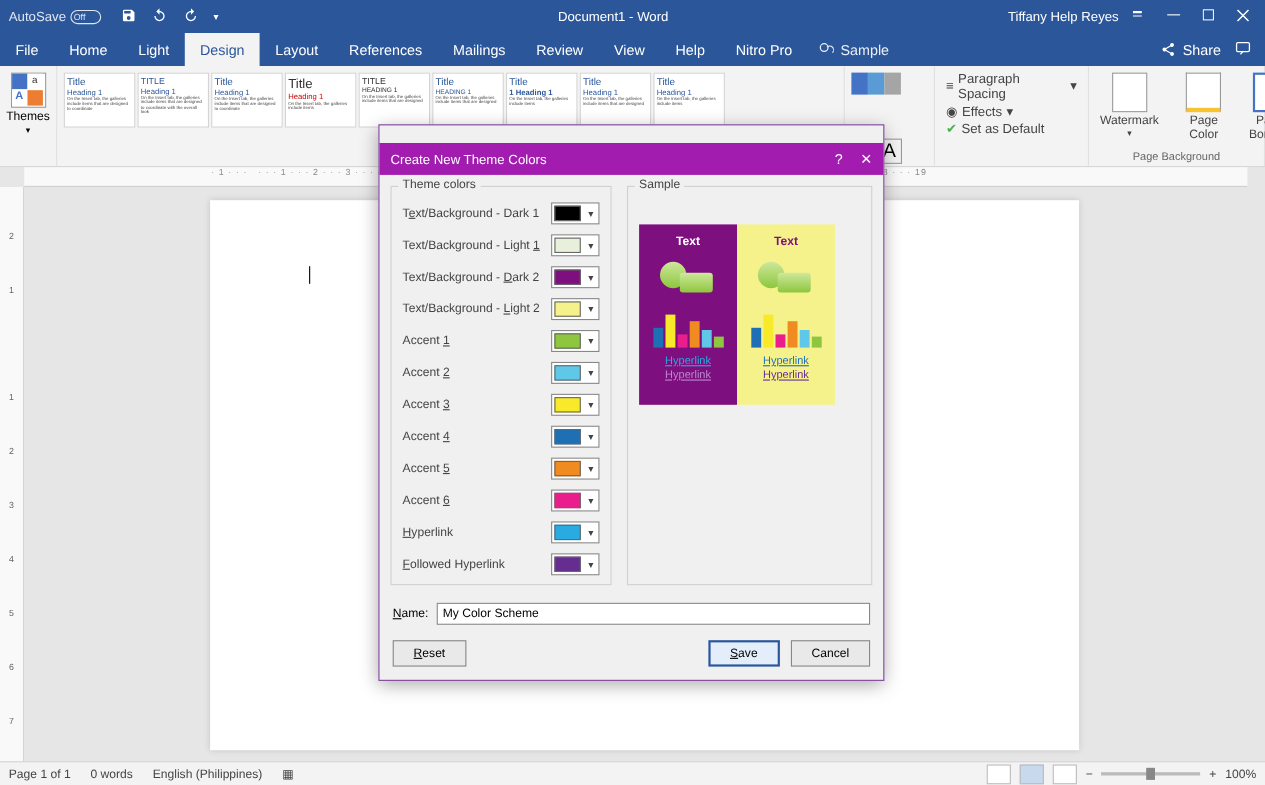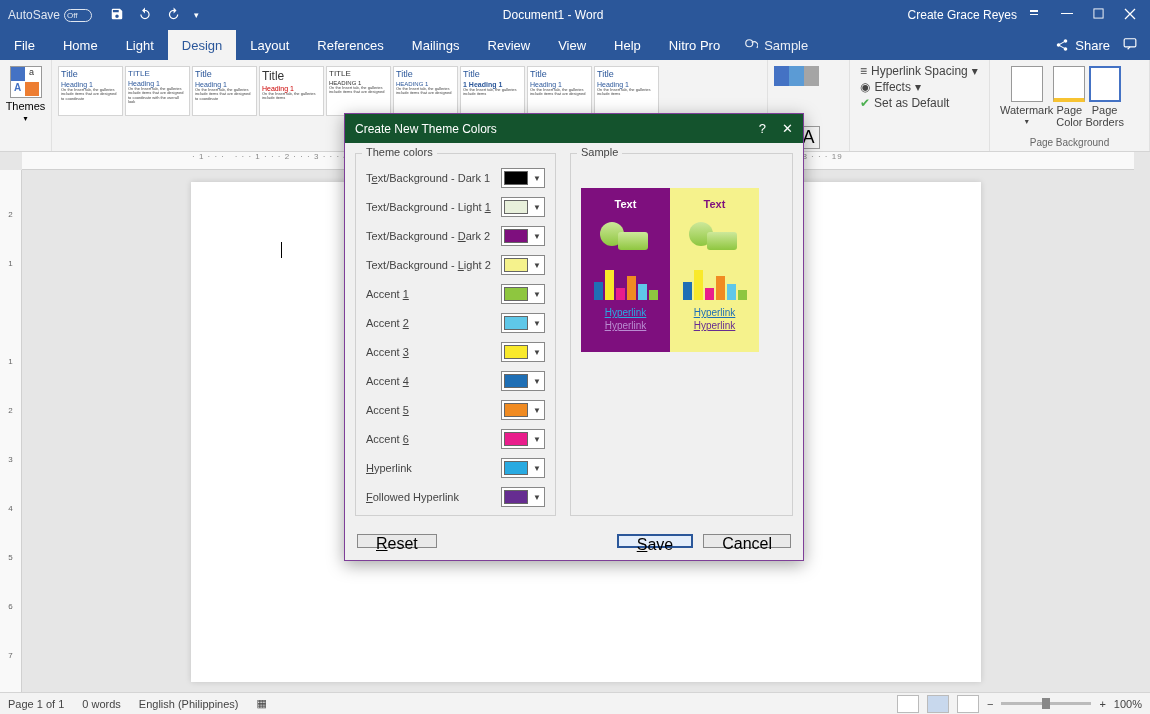--- a/index.html
+++ b/index.html
@@ -27,21 +27,21 @@
 .themes-btn { display: flex; flex-direction: column; align-items: center; gap: 2px; font-size: 11px; padding: 4px; }
 .themes-ico { width: 32px; height: 32px; border: 1px solid #999; background: #fff; display: flex; flex-wrap: wrap; }
 .themes-ico span { width: 14px; height: 14px; }
 .docfmt-gallery { display: flex; gap: 2px; padding: 4px 2px; overflow: hidden; height: 58px; }
 .docfmt-item { width: 65px; height: 50px; border: 1px solid #d4d4d4; background: #fff; font-size: 6px; padding: 2px; overflow: hidden; }
 .docfmt-title1 { font-size: 9px; color: #2b579a; }
 .docfmt-head { font-size: 7px; color: #2b579a; margin-top: 2px; }
 .docfmt-text { font-size: 4px; color: #444; line-height: 1.1; }
 .variant-opts { display: flex; flex-direction: column; font-size: 12px; color: #444; padding: 2px 6px; gap: 2px; }
 .variant-opts div { display: flex; align-items: center; gap: 4px; }
-.pgbg-group { display: flex; gap: 0; padding: 4px 6px; }
+.pgbg-group { display: flex; gap: 25px; padding: 4px 6px; }
 .pgbg-btn { display: flex; flex-direction: column; align-items: center; font-size: 11px; color: #444; gap: 2px; text-align: center; line-height: 1.1; }
 .pgbg-ico { width: 32px; height: 36px; border: 1px solid #999; background: #fff; position: relative; }
 .colors-row { display: flex; height: 20px; margin: 4px 2px; }
 .colors-row span { width: 15px; height: 20px; }
 
 .workspace { position: absolute; top: 152px; left: 0; right: 0; bottom: 22px; background: #e6e6e6; display: flex; }
 .vruler { width: 22px; background: #f9f9f9; border-right: 1px solid #d0d0d0; font-size: 8px; color: #666; display: flex; flex-direction: column; align-items: center; }
 .vruler div { margin-top: 40px; }
 .docarea { flex: 1; position: relative; }
 .page { width: 790px; background: #fff; margin: 12px auto 0; height: 500px; box-shadow: 0 0 6px rgba(0,0,0,0.15); padding: 60px 90px; }
@@ -49,21 +49,21 @@
 
 .statusbar { position: absolute; bottom: 0; left: 0; right: 0; height: 22px; background: #f3f3f3; border-top: 1px solid #d4d4d4; display: flex; align-items: center; font-size: 11px; color: #444; padding: 0 8px; gap: 18px; }
 .status-right { margin-left: auto; display: flex; align-items: center; gap: 8px; }
 .viewbtn { width: 22px; height: 18px; border: 1px solid #bbb; background: #fff; }
 .viewbtn.active { background: #c8d8ed; }
 .zoom-slider { width: 90px; height: 3px; background: #bbb; position: relative; }
 .zoom-thumb { position: absolute; left: 45%; top: -4px; width: 8px; height: 11px; background: #888; }
 
 
 .dialog { position: absolute; left: 344px; top: 113px; width: 460px; background: #f0f0f0; border: 1px solid #7e3f98; box-shadow: 0 4px 16px rgba(0,0,0,0.35); }
-.dlg-title { height: 29px; background: #14532d; color: #fff; display: flex; align-items: center; padding: 0 10px; font-size: 12px; }
+.dlg-title { height: 29px; background: #a21caf; color: #fff; display: flex; align-items: center; padding: 0 10px; font-size: 12px; margin-top: 16px; }
 .dlg-ctrls { margin-left: auto; display: flex; gap: 16px; font-size: 13px; }
 .dlg-body { padding: 10px; display: flex; gap: 14px; }
 .group-box { border: 1px solid #d0d0d0; padding: 8px 10px; position: relative; background: #f0f0f0; }
 .group-box-title { position: absolute; top: -8px; left: 6px; background: #f0f0f0; padding: 0 4px; font-size: 11px; color: #444; }
 .color-rows { display: flex; flex-direction: column; gap: 9px; margin-top: 6px; }
 .color-row { display: flex; align-items: center; justify-content: space-between; font-size: 11px; gap: 8px; }
 .color-label { color: #444; }
 .color-label span { text-decoration: underline; }
 .color-btn { width: 44px; height: 20px; border: 1px solid #888; background: #fff; display: flex; align-items: center; }
 .swatch { width: 24px; height: 14px; margin-left: 2px; border: 1px solid #666; }
@@ -79,21 +79,21 @@
 .shapes .rect { position: absolute; width: 30px; height: 18px; background: linear-gradient(#cde89a,#8ec63f); left: 22px; top: 14px; border-radius: 3px; }
 .bars { display: flex; align-items: flex-end; gap: 2px; height: 34px; margin-bottom: 6px; }
 .bars span { width: 9px; }
 .hlinks { font-size: 10px; text-align: center; line-height: 1.3; }
 .hlink1 { text-decoration: underline; }
 .hlink2 { text-decoration: underline; }
 
 .name-row { display: flex; align-items: center; gap: 8px; padding: 6px 12px; font-size: 11px; }
 .name-row input { flex: 1; height: 20px; border: 1px solid #888; padding: 0 4px; font-size: 11px; }
 .btn-row { display: flex; padding: 8px 12px 12px; gap: 10px; }
-.btn { height: 14px; padding: 0 18px; border: 1px solid #888; background: #e9e9e9; font-size: 16px; cursor: pointer; }
+.btn { height: 24px; padding: 0 18px; border: 1px solid #888; background: #e9e9e9; font-size: 11px; cursor: pointer; }
 .btn.primary { border: 2px solid #2b579a; background: #e4eefb; }
 .btn-row .spacer { flex: 1; }
 </style>
 </head>
 <body>
 
 <div class="titlebar">
   <div class="autosave">
     <span>AutoSave</span>
     <span class="toggle">
@@ -106,21 +106,21 @@
         </svg></span>
     <span><svg width="14" height="14" viewBox="0 0 24 24">
           <path d="M12 5V1L7 6l5 5V7c3.3 0 6 2.7 6 6s-2.7 6-6 6-6-2.7-6-6H4c0 4.4 3.6 8 8 8s8-3.6 8-8-3.6-8-8-8z"></path>
         </svg></span>
     <span><svg width="14" height="14" viewBox="0 0 24 24">
           <path d="M18 6l-5-5v4c-4.4 0-8 3.6-8 8s3.6 8 8 8 8-3.6 8-8h-2c0 3.3-2.7 6-6 6s-6-2.7-6-6 2.7-6 6-6v4l5-5z"></path>
         </svg></span>
     <span style="font-size:9px;">▾</span>
   </div>
   <div class="doc-title">Document1 - Word</div>
-  <div class="user">Create Grace Reyes</div>
+  <div class="user">Tiffany Help Reyes</div>
   <div class="winbtns">
     <span><svg width="14" height="12" viewBox="0 0 24 24">
           <path d="M4 4h16v4H4zM4 12h16v2H4z"></path>
         </svg></span>
     <span><svg width="12" height="12" viewBox="0 0 12 12">
           <rect y="5" width="12" height="1"></rect>
         </svg></span>
     <span><svg width="11" height="11" viewBox="0 0 12 12">
           <rect x="1" y="1" width="10" height="10" fill="none" stroke="#fff" stroke-width="1"></rect>
         </svg></span>
@@ -228,21 +228,21 @@
         <span style="background:#4472c4"></span>
         <span style="background:#5b9bd5"></span>
         <span style="background:#a5a5a5"></span>
       </div>
     <div style="display:flex;gap:6px;justify-content:center">
         <span style="font-size:18px;border:1px solid #999;padding:0 4px">A</span>
       </div>
   </div>
   <div class="ribbon-group" style="width:140px;">
     <div class="variant-opts">
-      <div><span>≡</span><span>Hyperlink Spacing</span> ▾</div>
+      <div><span>≡</span><span>Paragraph Spacing</span> ▾</div>
       <div><span>◉</span><span>Effects</span> ▾</div>
       <div>
           <span style="color:#4caf50">✔</span>
           <span>Set as Default</span>
         </div>
     </div>
   </div>
   <div class="ribbon-group" style="width:160px;">
     <div class="pgbg-group">
       <div class="pgbg-btn">
@@ -441,19 +441,23 @@
               <span style="height:10px;background:#8ec63f"></span>
             </div>
           <div class="hlinks">
               <div class="hlink1" style="color:#1f6fb5">Hyperlink</div>
               <div class="hlink2" style="color:#662d91">Hyperlink</div>
             </div>
         </div>
       </div>
     </div>
   </div>
+  <div class="name-row">
+    <span><span style="text-decoration:underline">N</span>ame:</span>
+    <input type="text" value="My Color Scheme" style="">
+  </div>
   <div class="btn-row">
     <button class="btn"><span style="text-decoration:underline">R</span>eset</button>
     <div class="spacer"></div>
     <button class="btn primary"><span style="text-decoration:underline">S</span>ave</button>
     <button class="btn">Cancel</button>
   </div>
 </div>
 
 </body></html>

